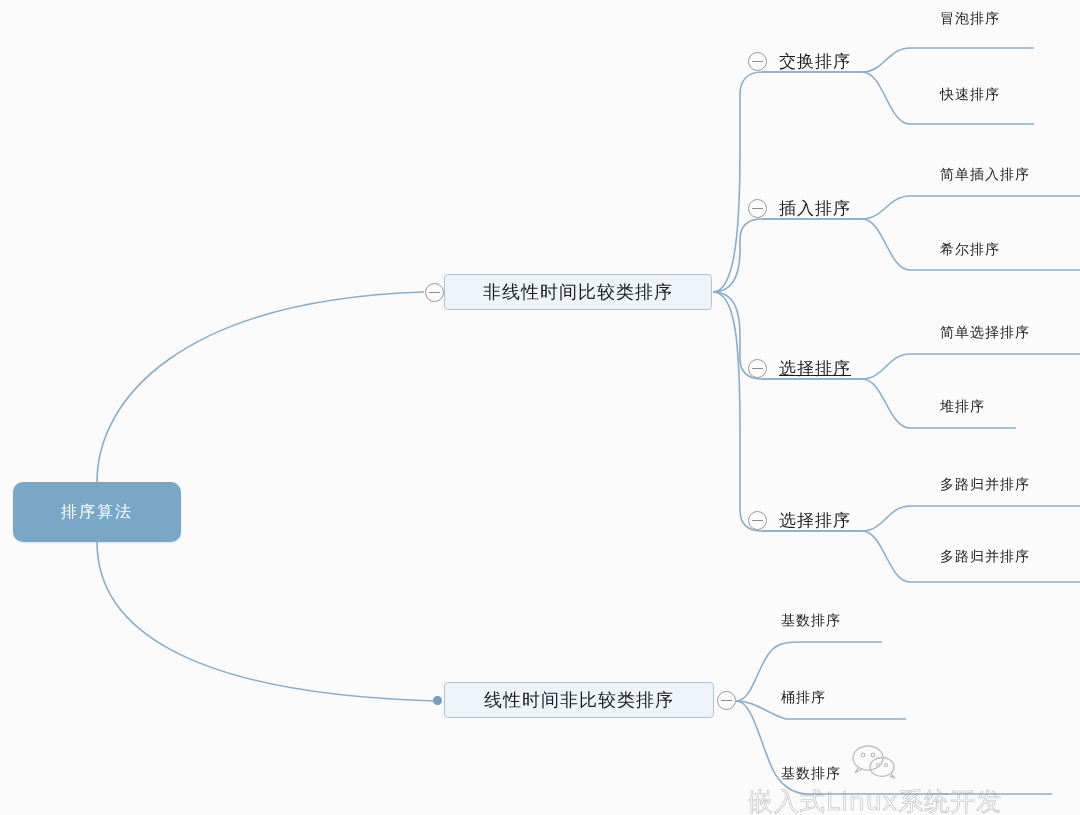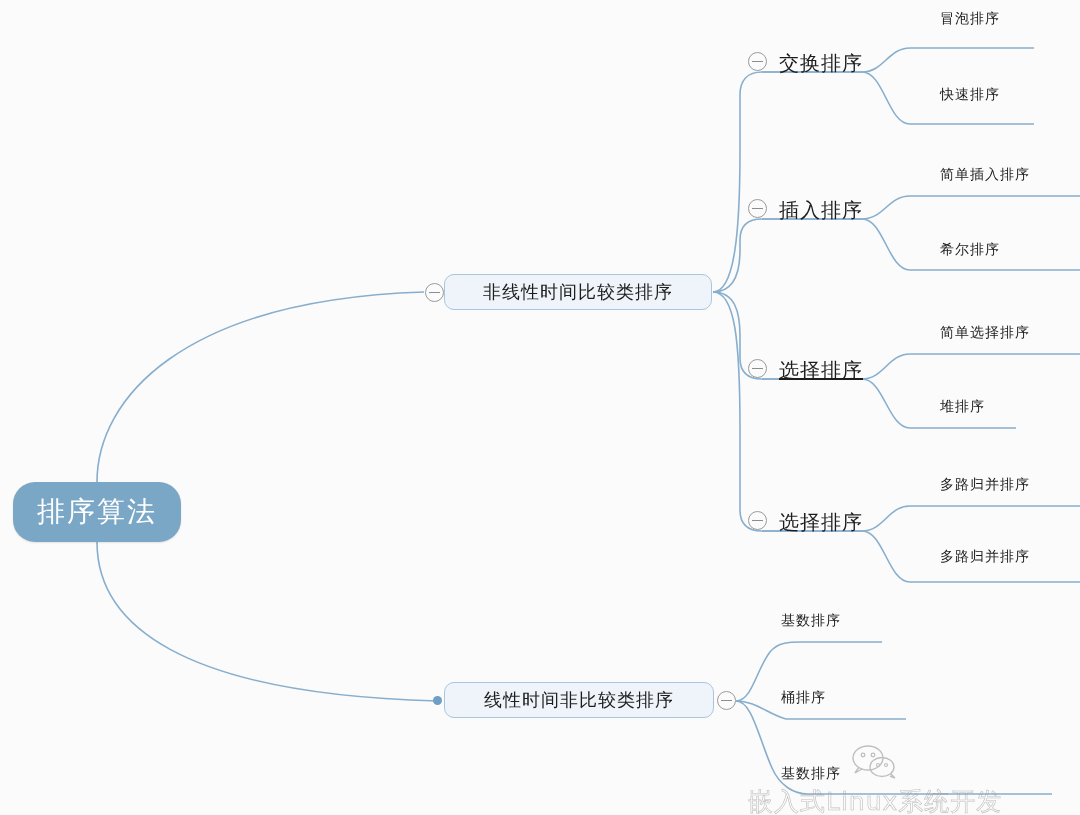--- a/index.html
+++ b/index.html
@@ -27,37 +27,37 @@
   }
 
   
   .root-node {
     position: absolute;
     left: 13px;
     top: 482px;
     width: 168px;
     height: 60px;
     background: #7ba7c7;
-    border-radius: 22px;
+    border-radius: 10px;
     display: flex;
     align-items: center;
     justify-content: center;
     color: #ffffff;
-    font-size: 28px;
+    font-size: 16px;
     letter-spacing: 2px;
     box-shadow: 0 1px 2px rgba(0,0,0,0.10);
   }
 
   
   .lvl2-node {
     position: absolute;
     height: 36px;
     background: #eef4fa;
     border: 1px solid #a9c6de;
-    border-radius: 10px;
+    border-radius: 4px;
     display: flex;
     align-items: center;
     justify-content: center;
     color: #1d1d1d;
     font-size: 18px;
     letter-spacing: 1px;
     box-sizing: border-box;
   }
   #node-nonlinear {
     left: 444px;
@@ -67,21 +67,21 @@
   #node-linear {
     left: 444px;
     top: 682px;
     width: 270px;
   }
 
   
   .lvl3-label {
     position: absolute;
     color: #1d1d1d;
-    font-size: 20px;
+    font-size: 17px;
     letter-spacing: 1px;
     white-space: nowrap;
   }
 
   
   .leaf-label {
     position: absolute;
     color: #1d1d1d;
     font-size: 14px;
     letter-spacing: 1px;

